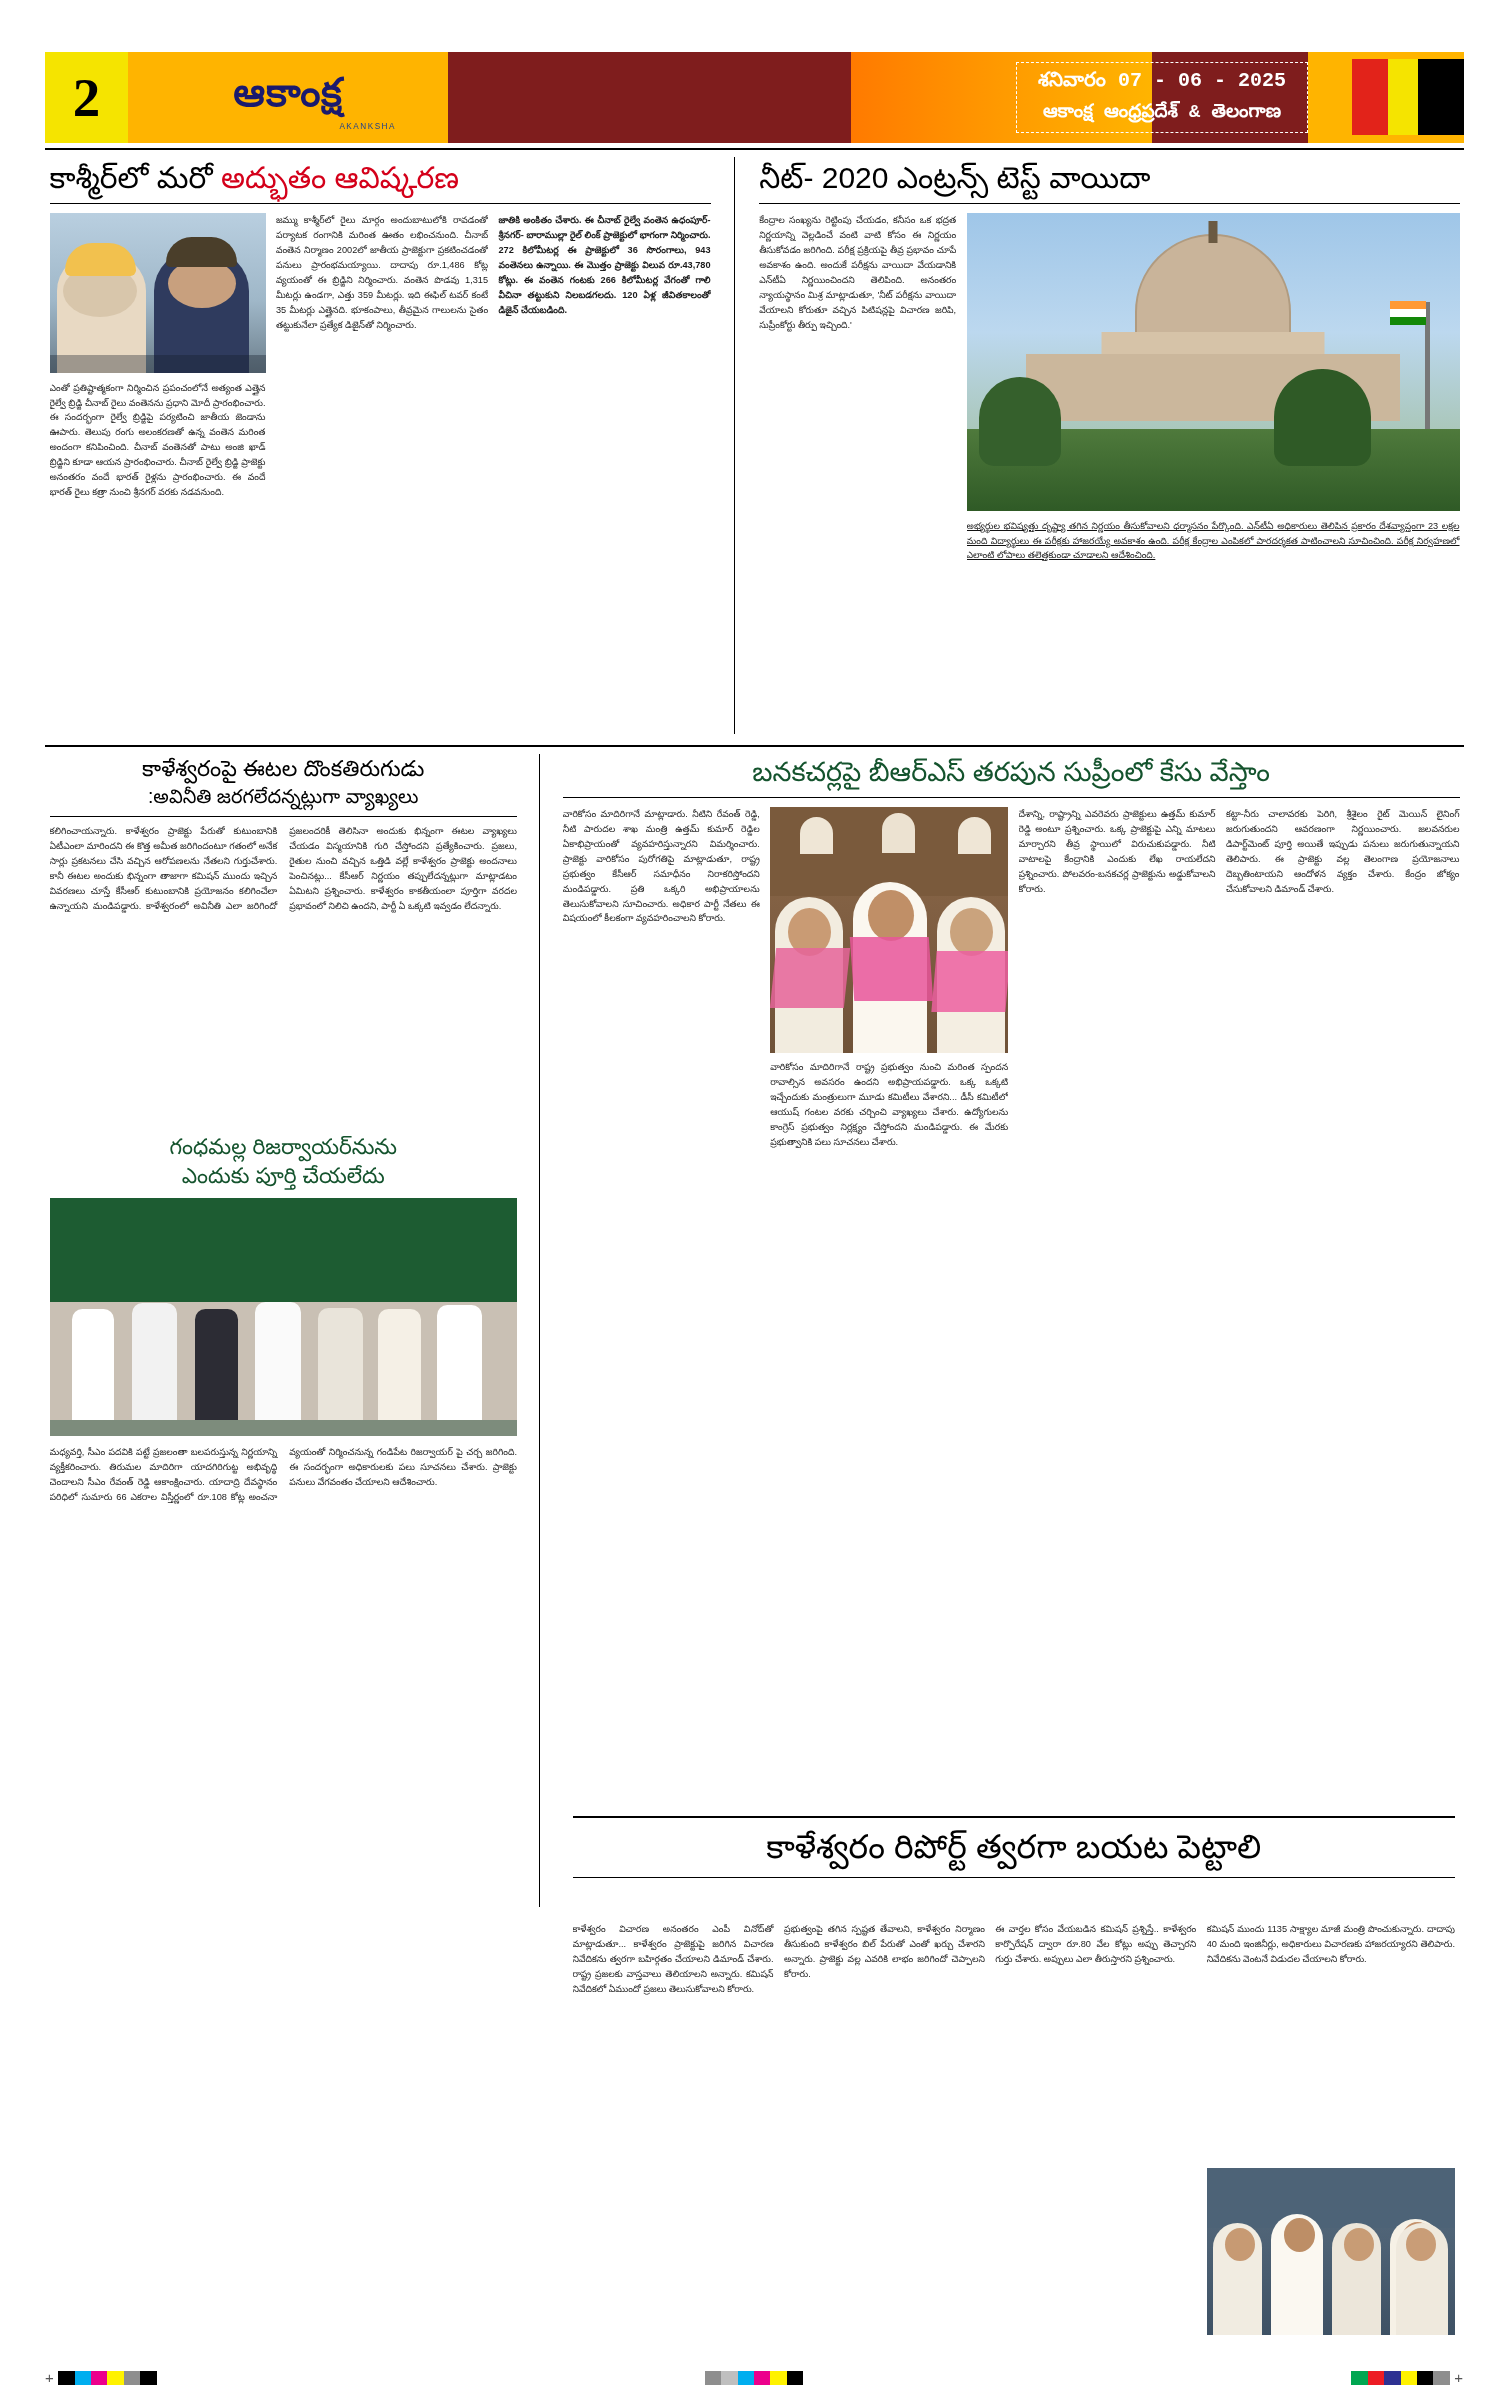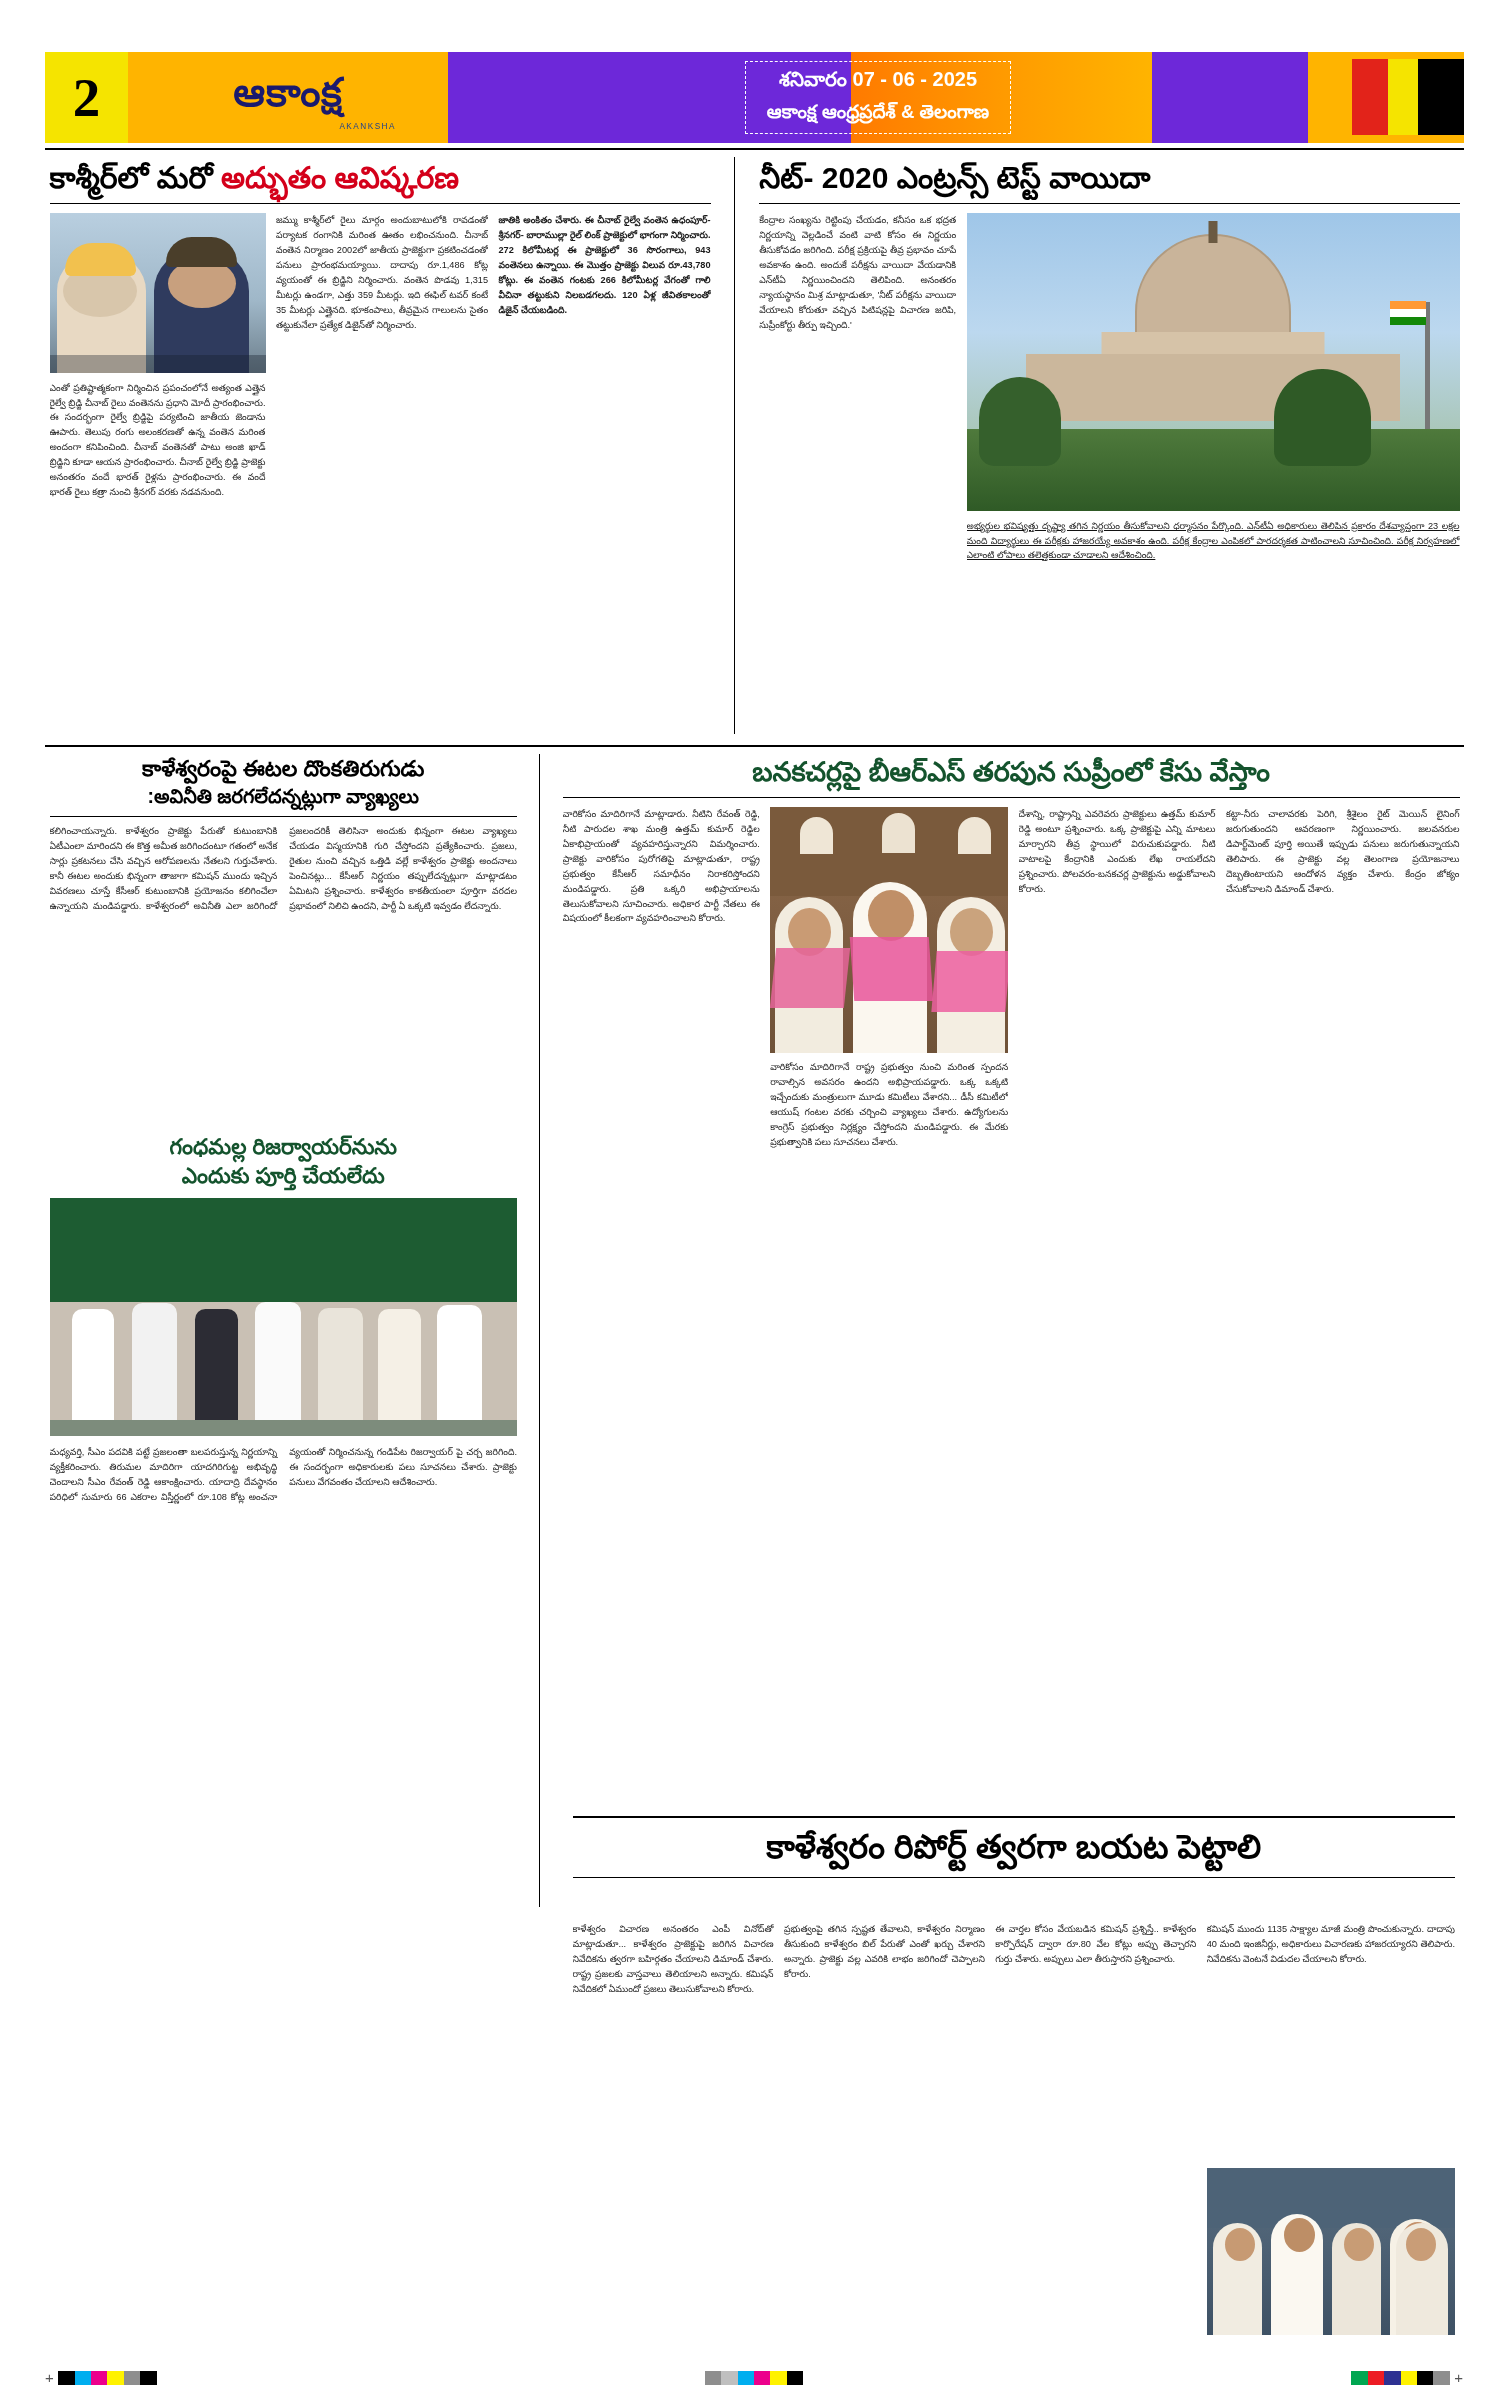--- a/index.html
+++ b/index.html
@@ -42,23 +42,24 @@
   .mh-logo .logo-text {
     font-size: 40px; font-weight: bold; color: #1a1a6e;
     letter-spacing: 0.7px;
   }
   .mh-logo .logo-sub {
     position:absolute; bottom: 12px; right: 52px;
     font-size: 8.2px; color:#1a3f8f; letter-spacing:1.5px;
   }
   .mh-mid {
     flex: 1;
-    background: #6d28d9;
-    display: flex; align-items: center; justify-content: center;
-    position: relative;
+    background: #7f1d1d;
+    display: flex; align-items: center; justify-content: flex-end;
+    position: relative;
+    font-family: Liberation Mono, monospace;
   }
   .mh-date-box {
     border: 1.5px dashed #ffffff;
     padding: 6px 21px;
     text-align: center;
     color: #ffffff;
   }
   .mh-date-box .d1 { font-size: 20px; font-weight: bold; margin-bottom: 4.5px;}
   .mh-date-box .d2 { font-size: 18.6px; font-weight: bold;}
   .mh-stripes {
@@ -82,21 +83,21 @@
     z-index: 0;
   }
   .mh-mid-inner { position: relative; z-index: 2; }
 
   .rule { border-top: 2.2px solid #000; }
   .rule-thin { border-top: 0.7px solid #000; }
 
   
   .hl {
     font-size: 30px;
-    font-weight: bold;
+    font-weight: normal;
     line-height: 1.2;
     text-align: center;
     color: #000;
   }
   .hl .accent { color: #d4001a; }
   .hl-blue { color: #14532d; }
   .body-col {
     font-size: 9.2px;
     line-height: 1.62;
     text-align: justify;

